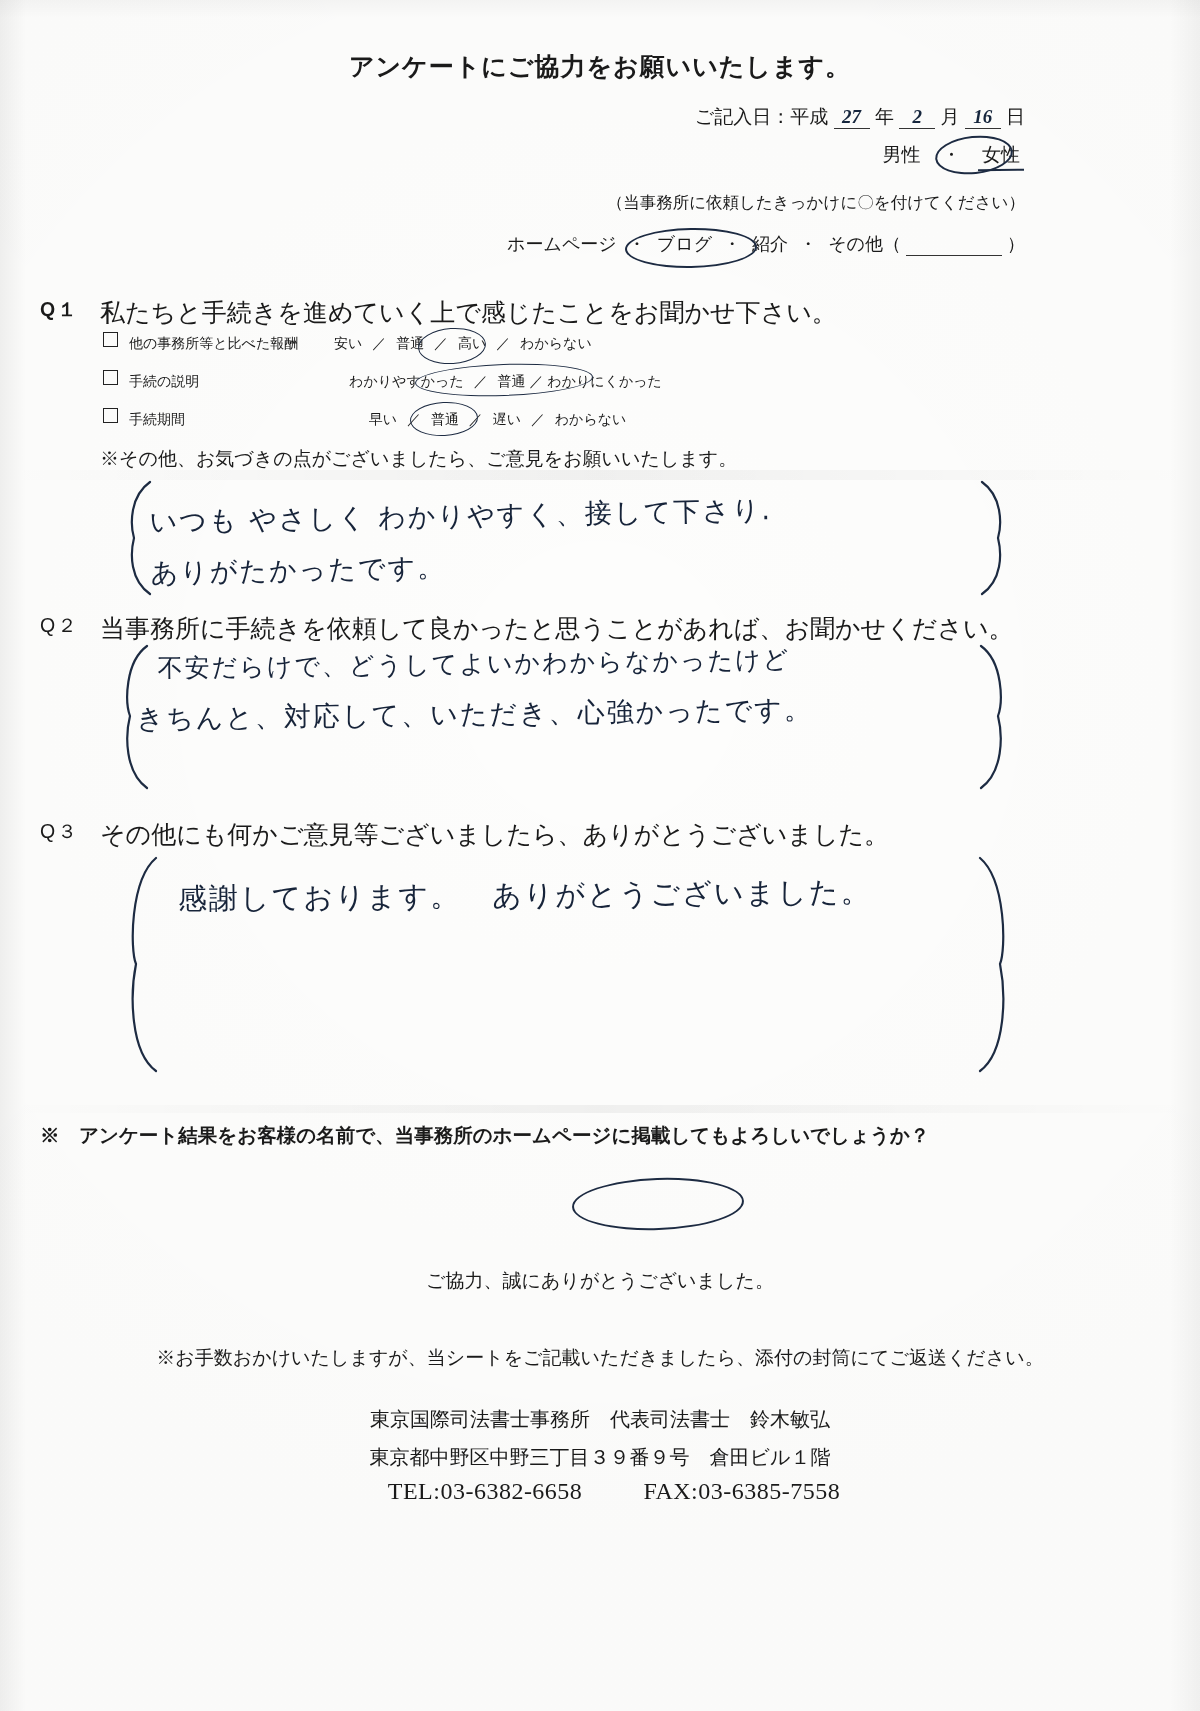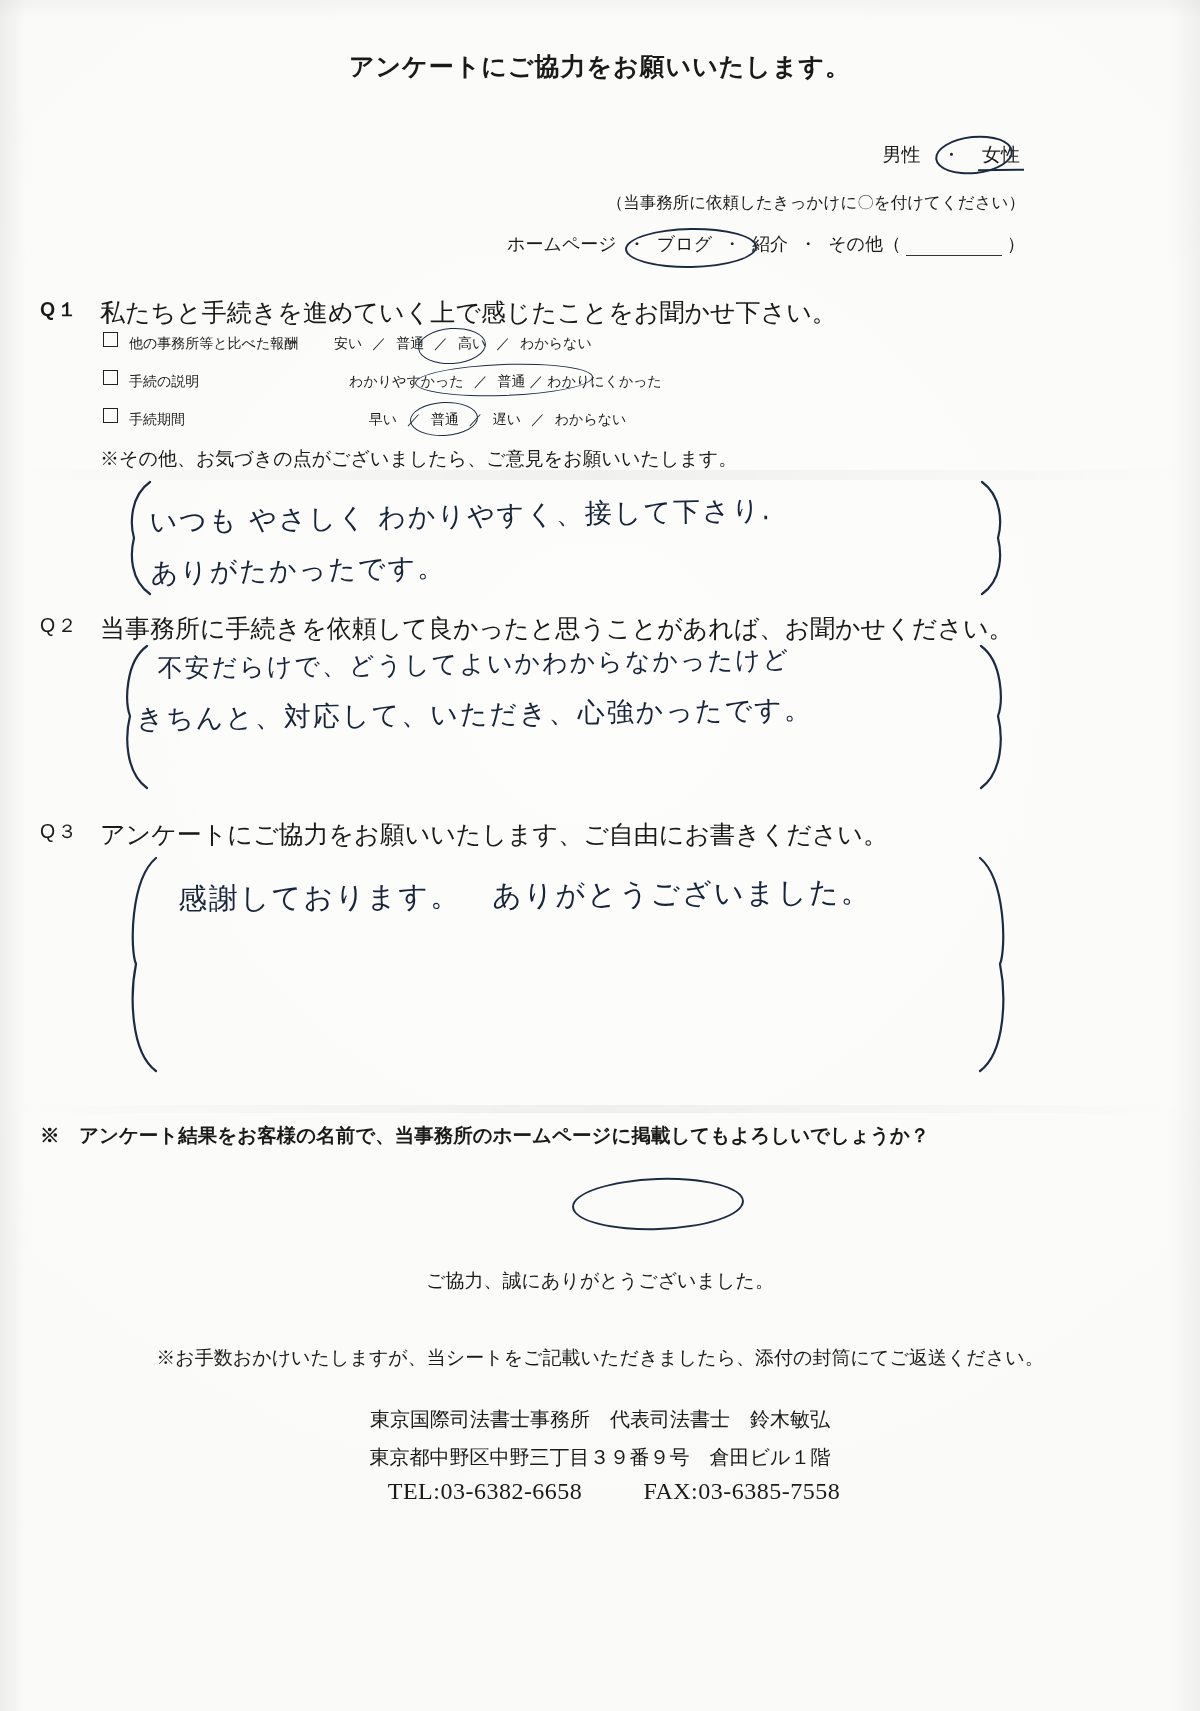--- a/index.html
+++ b/index.html
@@ -240,20 +240,31 @@
 <body>
 
 <div class="page">
 
   <div class="paper-shade"></div>
   <div class="scan-fold" style="left:0;top:470px;width:1200px;height:10px;"></div>
   <div class="scan-fold" style="left:0;top:1105px;width:1200px;height:8px;"></div>
 
   <div class="title">アンケートにご協力をお願いいたします。</div>
 
+  <div class="meta">
+    <div class="meta-row">
+      <span>ご記入日：平成</span>
+      <span class="underline-short hw">27</span>
+      <span>年</span>
+      <span class="underline-short hw">2</span>
+      <span>月</span>
+      <span class="underline-short hw">16</span>
+      <span>日</span>
+    </div>
+  </div>
 
   <div class="gender-line">
     <span>男性</span>
     <span style="padding:0 16px;">・</span>
     <span class="strike-under">女性</span>
   </div>
   <div class="circle-mark" style="left:935px; top:136px; width:74px; height:34px; transform:rotate(-6deg);"></div>
 
   <div class="note-small">（当事務所に依頼したきっかけに〇を付けてください）</div>
 
@@ -331,21 +342,21 @@
       <path d="M32 4 C10 20 10 60 15 74 C10 94 10 130 32 146" fill="none" stroke="#1d2b42" stroke-width="2.2" stroke-linecap="round"></path>
       <path d="M866 4 C888 20 888 60 883 74 C888 94 888 130 866 146" fill="none" stroke="#1d2b42" stroke-width="2.2" stroke-linecap="round"></path>
     </svg>
   </div>
   <div class="answer-text hs2" style="left:158px; top:640px;">
     <span>不安だらけで、どうしてよいかわからなかったけど</span>
     <span style="font-size:27px; margin-left:-22px;">きちんと、対応して、いただき、心強かったです。</span>
   </div>
 
   <div class="q-label" style="top:818px;">Q３</div>
-  <div class="q-text" style="top:818px;">アンケートにご協力をお願いいたします、ご自由にお書きください。</div>
+  <div class="q-text" style="top:818px;">その他にも何かご意見等ございましたら、ありがとうございました。</div>
 
   <div class="bracket-box" style="left:120px; top:852px;">
     <svg width="890" height="225" viewBox="0 0 890 225">
       <path d="M36 6 C10 28 10 98 16 112 C10 142 10 200 36 219" fill="none" stroke="#1d2b42" stroke-width="2.2" stroke-linecap="round"></path>
       <path d="M860 6 C886 28 886 98 880 112 C886 142 886 200 860 219" fill="none" stroke="#1d2b42" stroke-width="2.2" stroke-linecap="round"></path>
     </svg>
   </div>
   <div class="answer-text hs3" style="left:178px; top:868px;">
     <span>感謝しております。　ありがとうございました。</span>
   </div>

